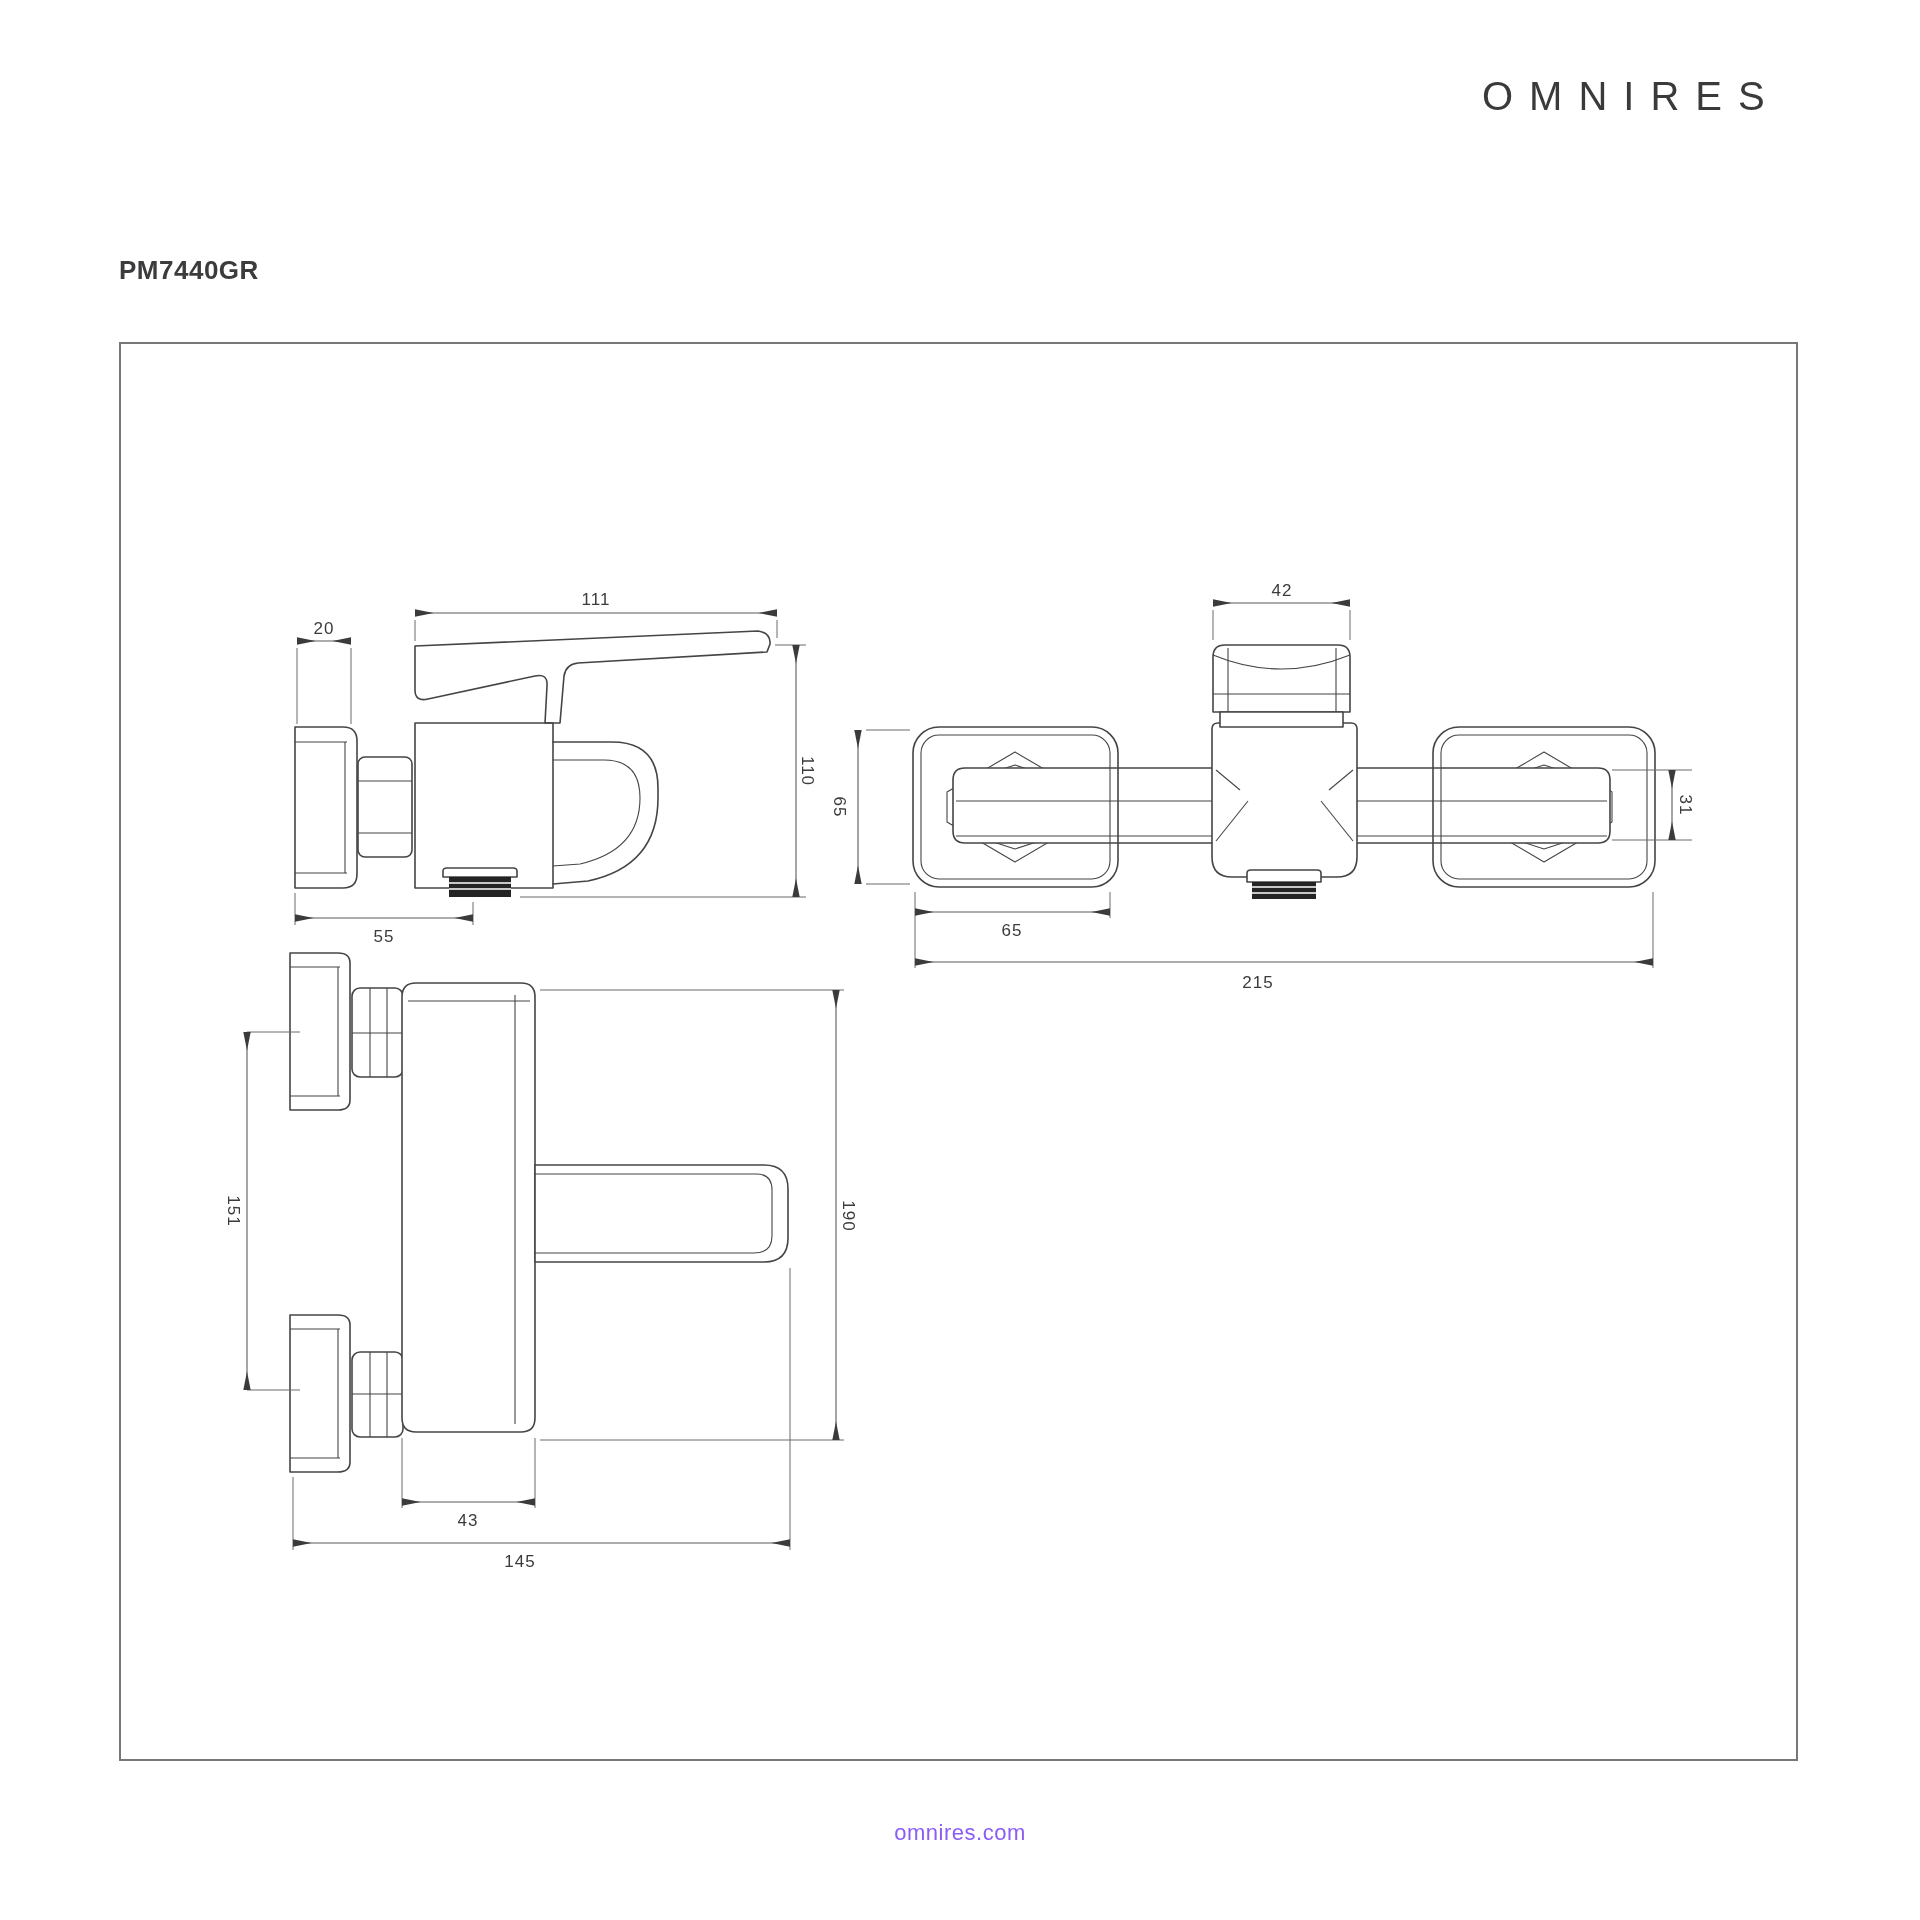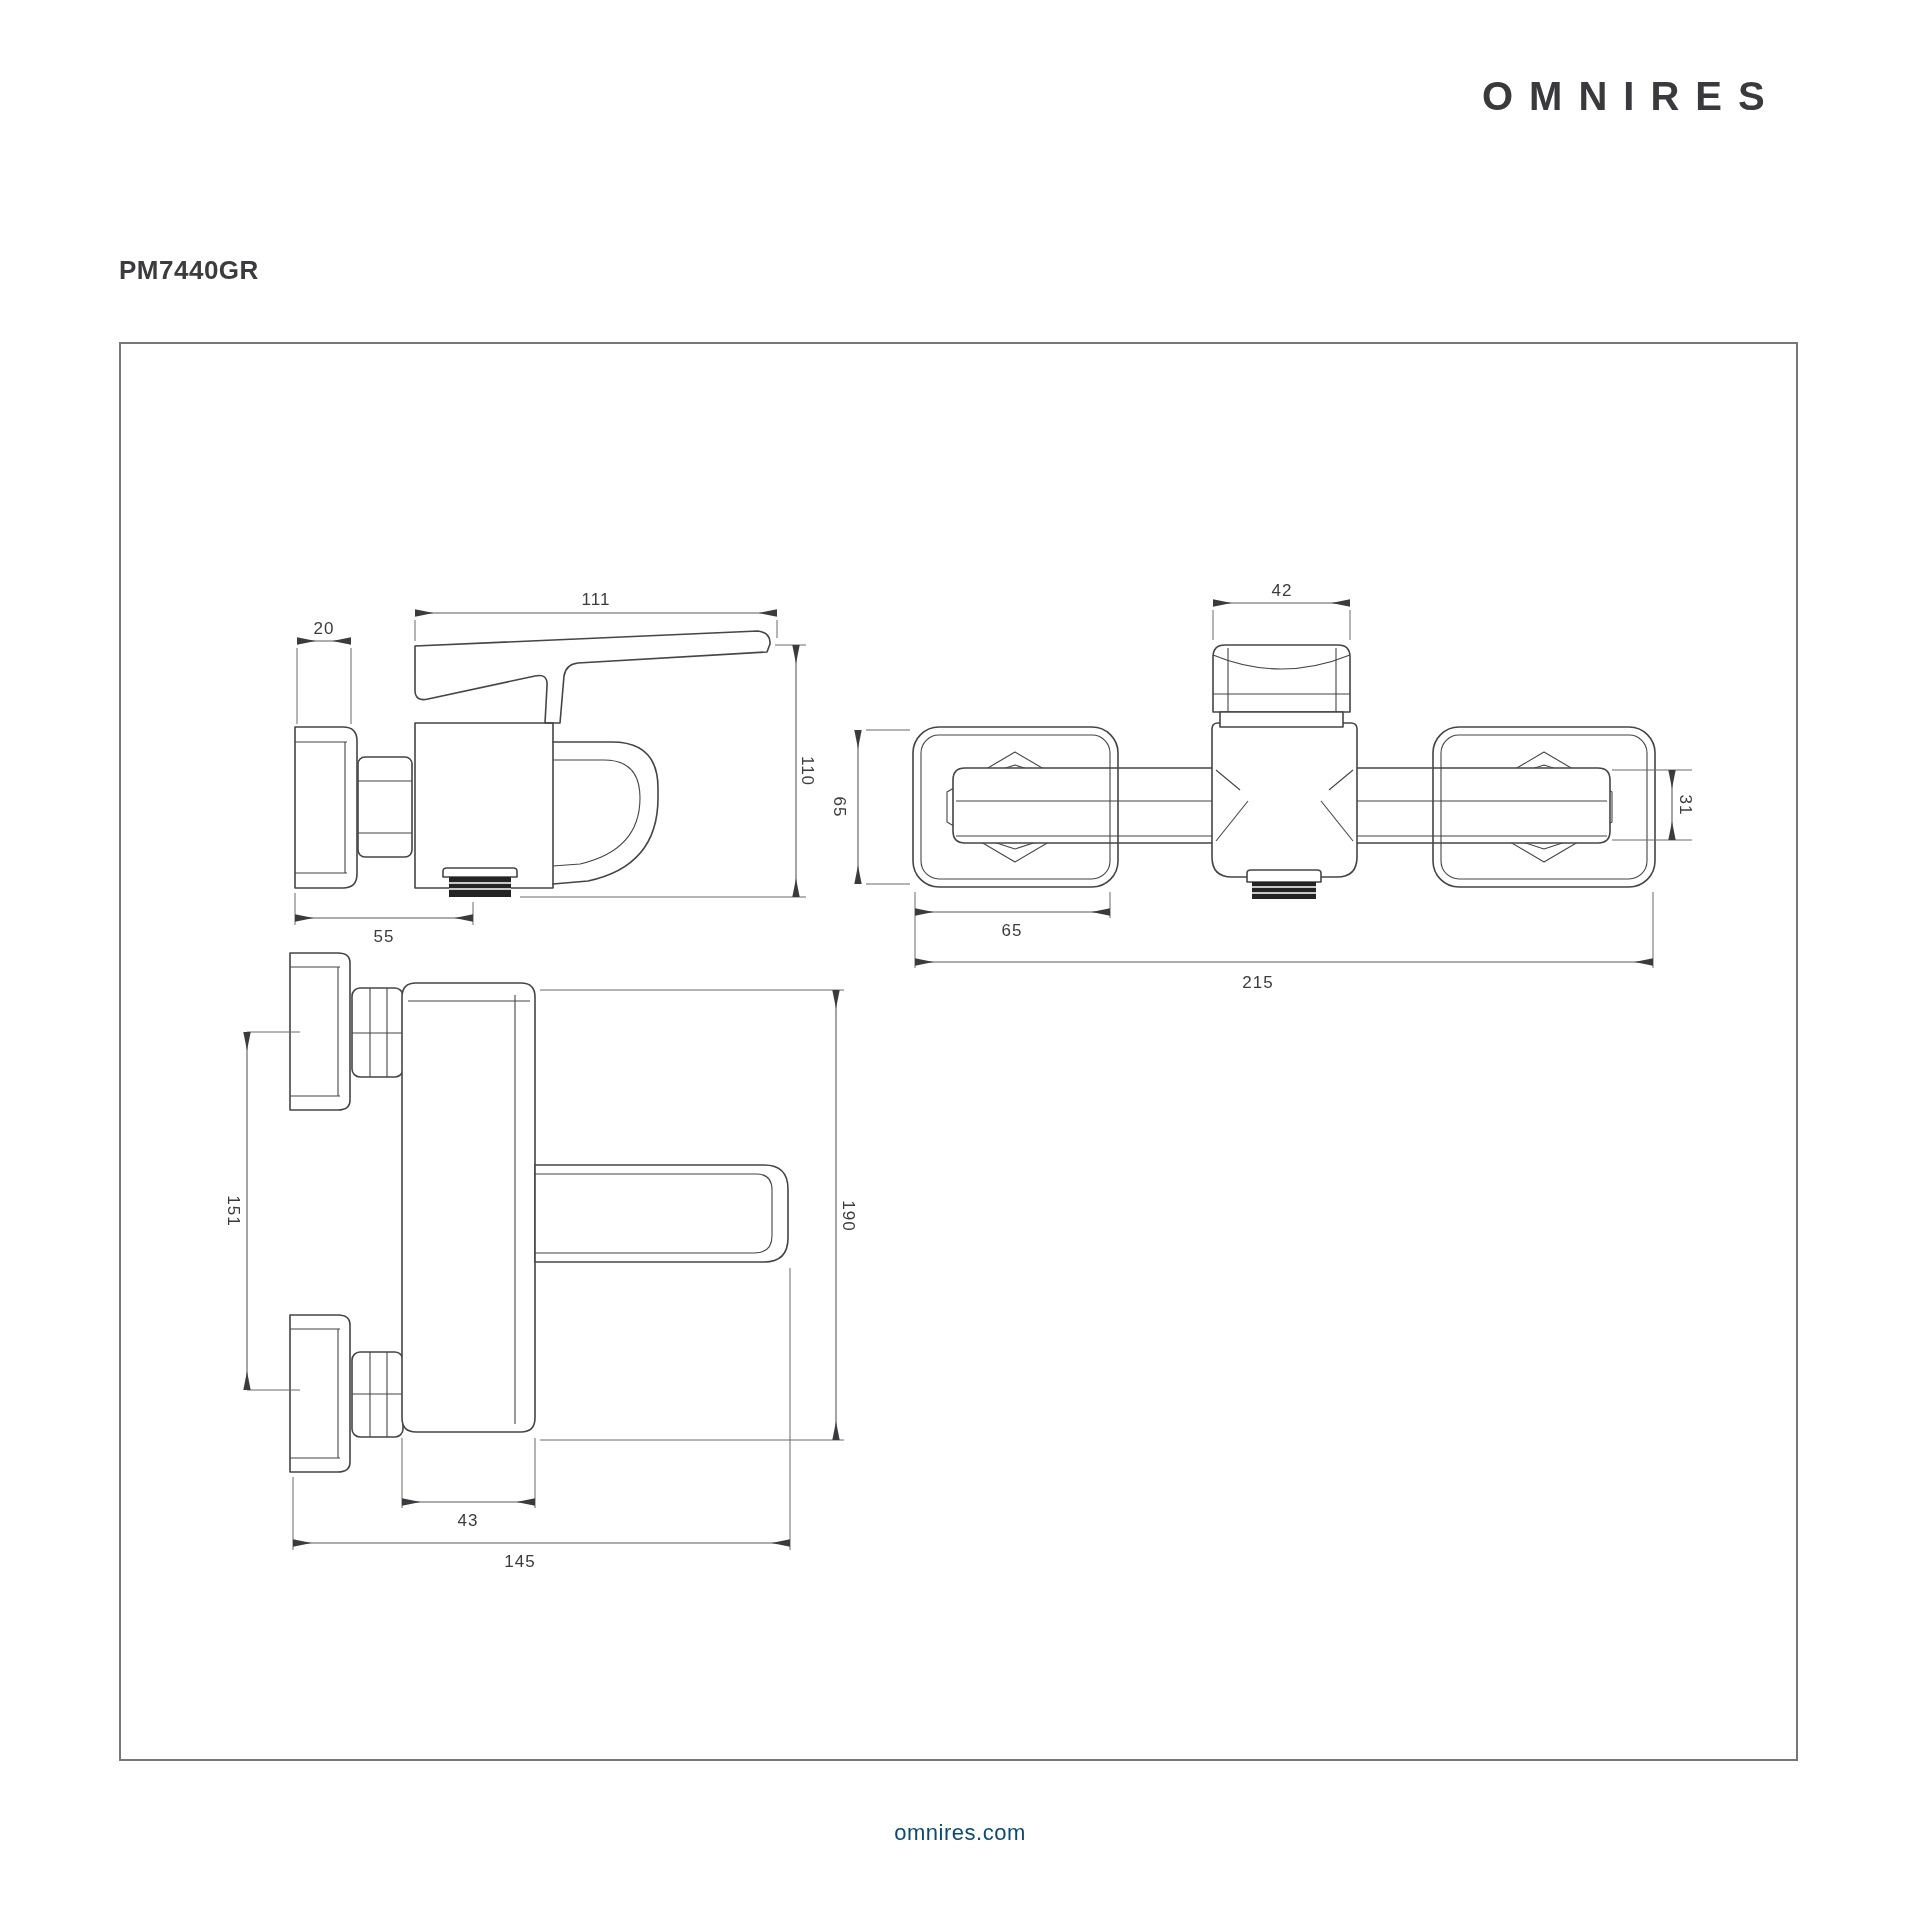--- a/index.html
+++ b/index.html
@@ -1,27 +1,27 @@
 <!DOCTYPE html>
 <html><head>
 <meta charset="utf-8">
 <style>
   html,body{margin:0;padding:0;background:#ffffff;}
   #page{position:relative;width:1920px;height:1920px;background:#ffffff;overflow:hidden;
         font-family:"Liberation Sans", sans-serif;}
-  .logo{position:absolute;left:1482px;top:74px;font-size:40px;font-weight:700;
+  .logo{position:absolute;left:1482px;top:74px;font-size:40px;font-weight:400;
         letter-spacing:16px;color:#3a3a3c;}
   .title{position:absolute;left:119px;top:255px;font-size:26px;font-weight:600;
         letter-spacing:0.5px;color:#3c3c3e;}
   .subtitle{position:absolute;left:120px;top:298px;font-size:21px;font-weight:400;
         letter-spacing:0.2px;color:#3c3c3e;}
   .frame{position:absolute;left:119px;top:342px;width:1679px;height:1419px;
         border:2px solid #777777;box-sizing:border-box;}
   .footer{position:absolute;left:0;top:1820px;width:100%;text-align:center;
-        font-size:22px;color:#0c4a6e;letter-spacing:0.5px;}
+        font-size:22px;color:#8b5cf6;letter-spacing:0.5px;}
   svg{position:absolute;left:0;top:0;}
   .part{fill:none;stroke:#454547;stroke-width:1.6;stroke-linejoin:round;stroke-linecap:round;}
   .partfill{fill:#ffffff;stroke:#454547;stroke-width:1.6;stroke-linejoin:round;}
   .thin{fill:none;stroke:#454547;stroke-width:1.1;stroke-linejoin:round;}
   .dim{stroke:#5a5a5c;stroke-width:1.1;fill:none;}
   .ext{stroke:#6a6a6c;stroke-width:1px;fill:none;}
   .dimtxt{font-family:"Liberation Sans",sans-serif;font-size:17px;fill:#3b3b3d;letter-spacing:1px;}
   .thread{fill:#242424;stroke:none;}
   .tline{stroke:#ffffff;stroke-width:1.4;}
 </style>

